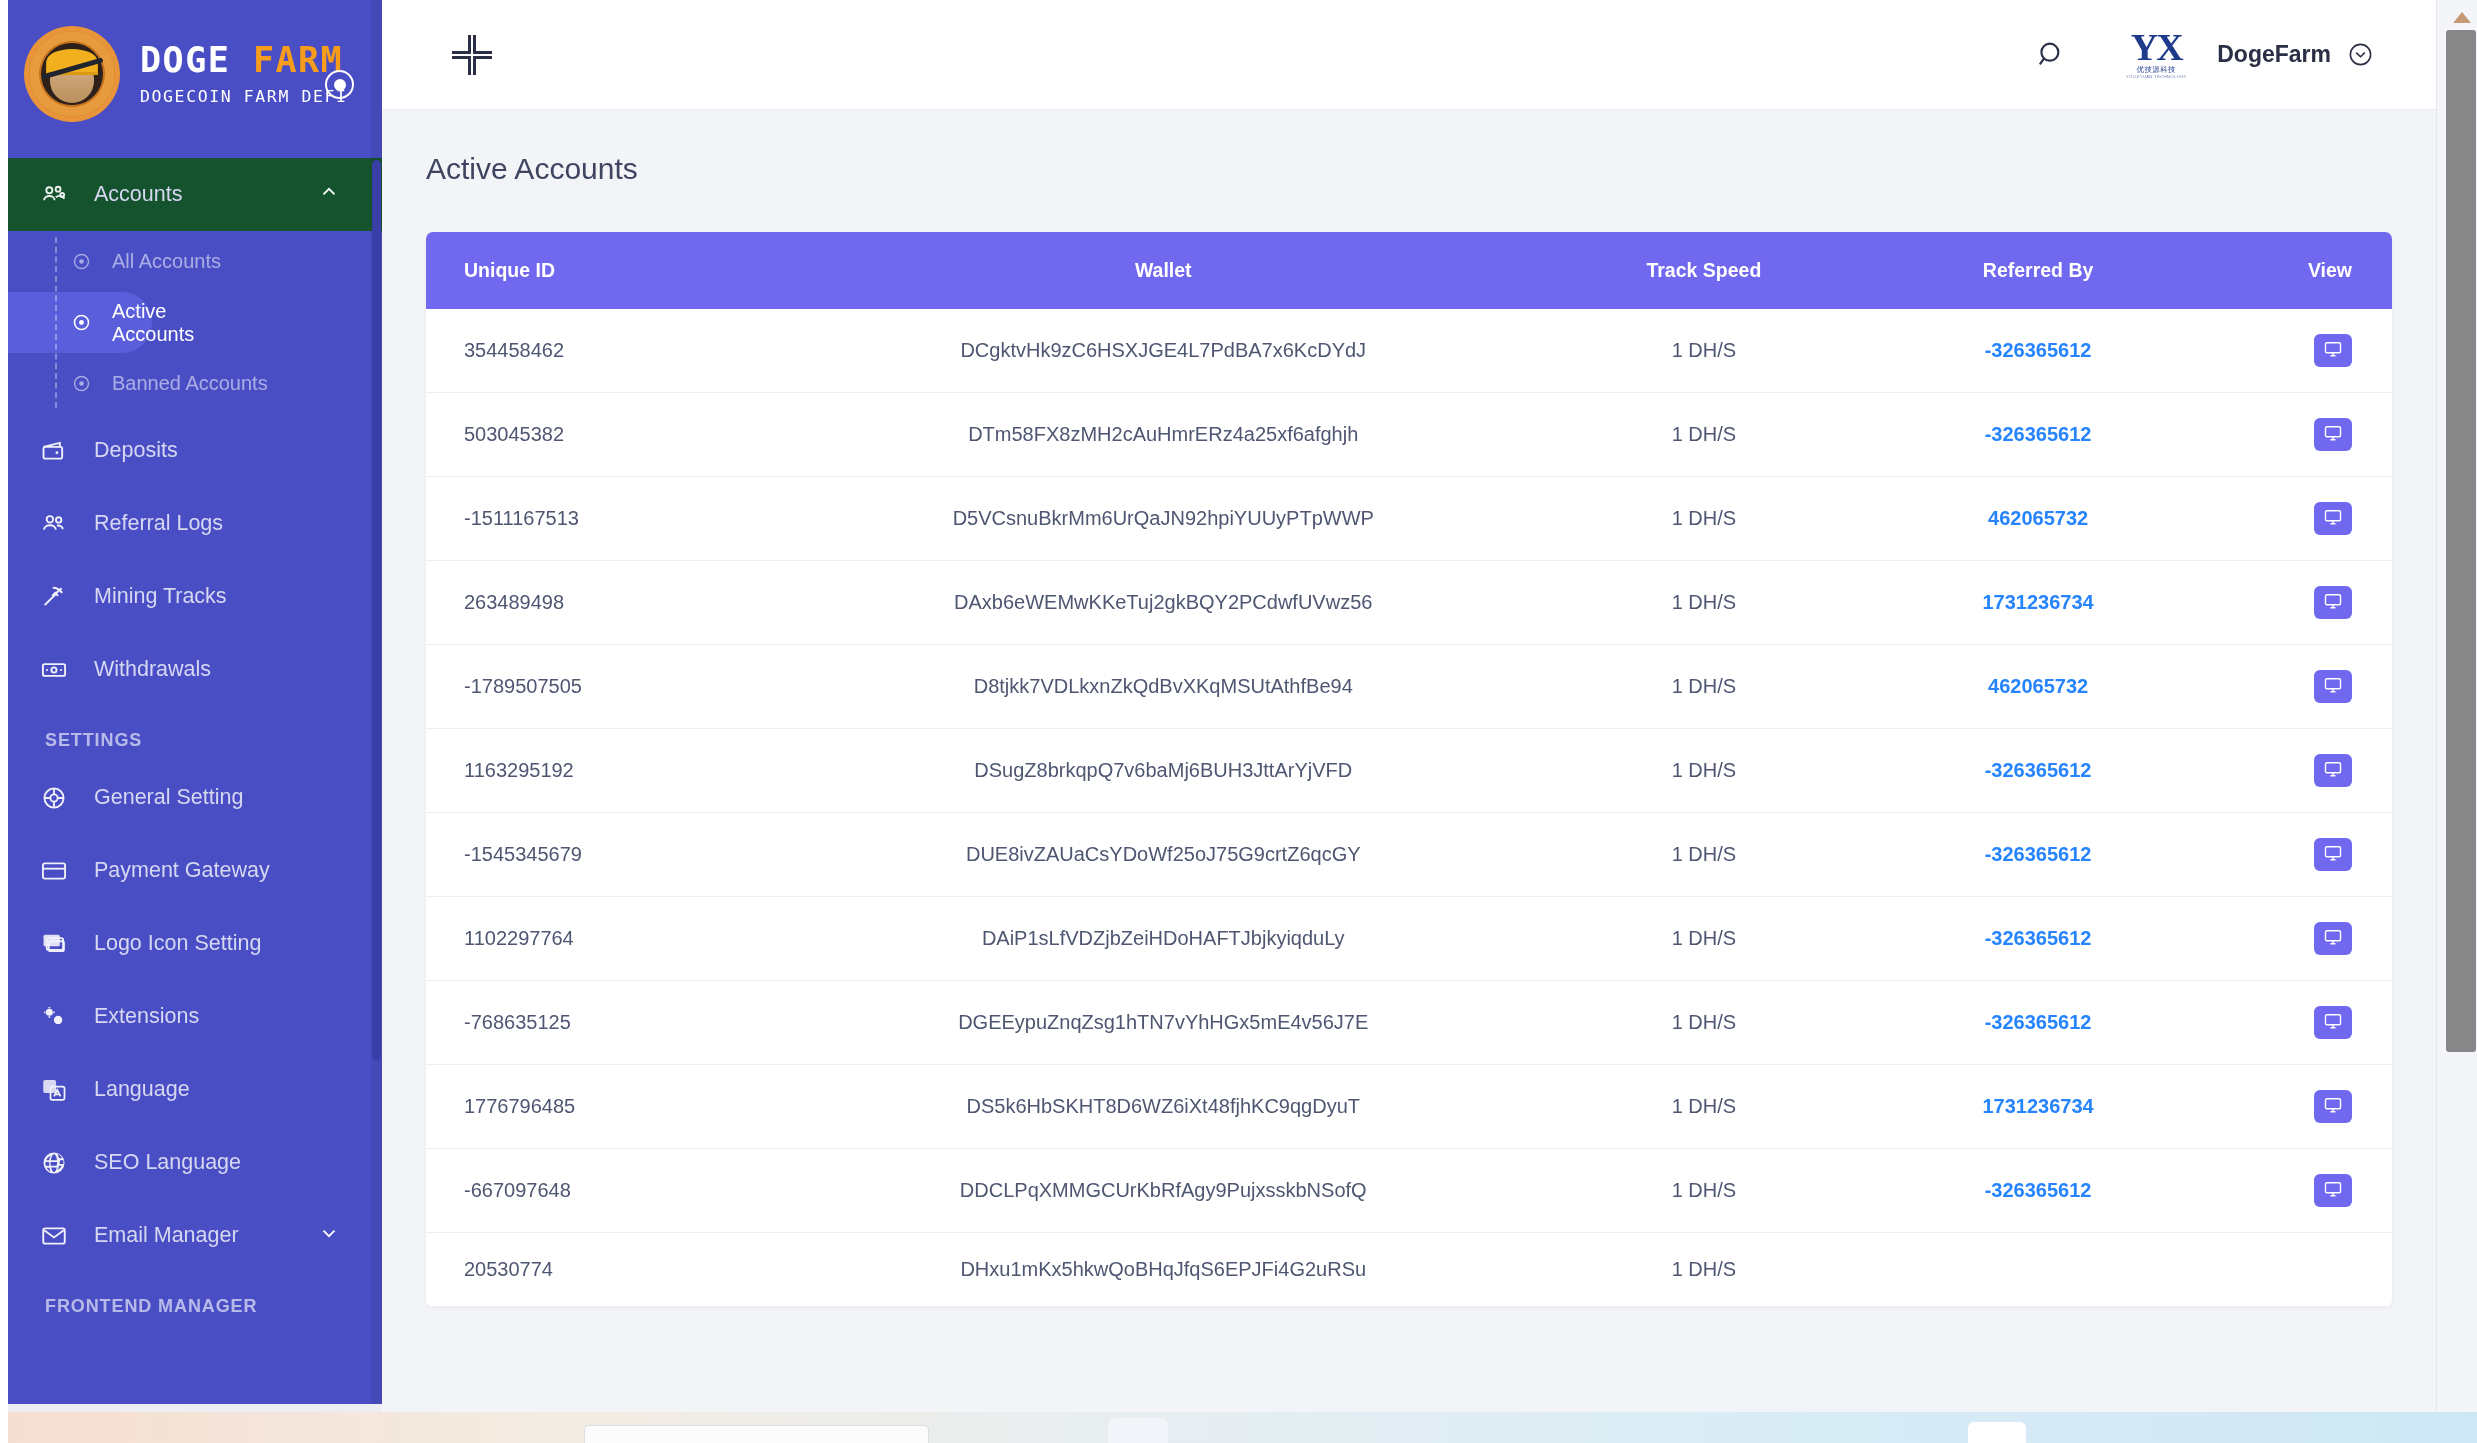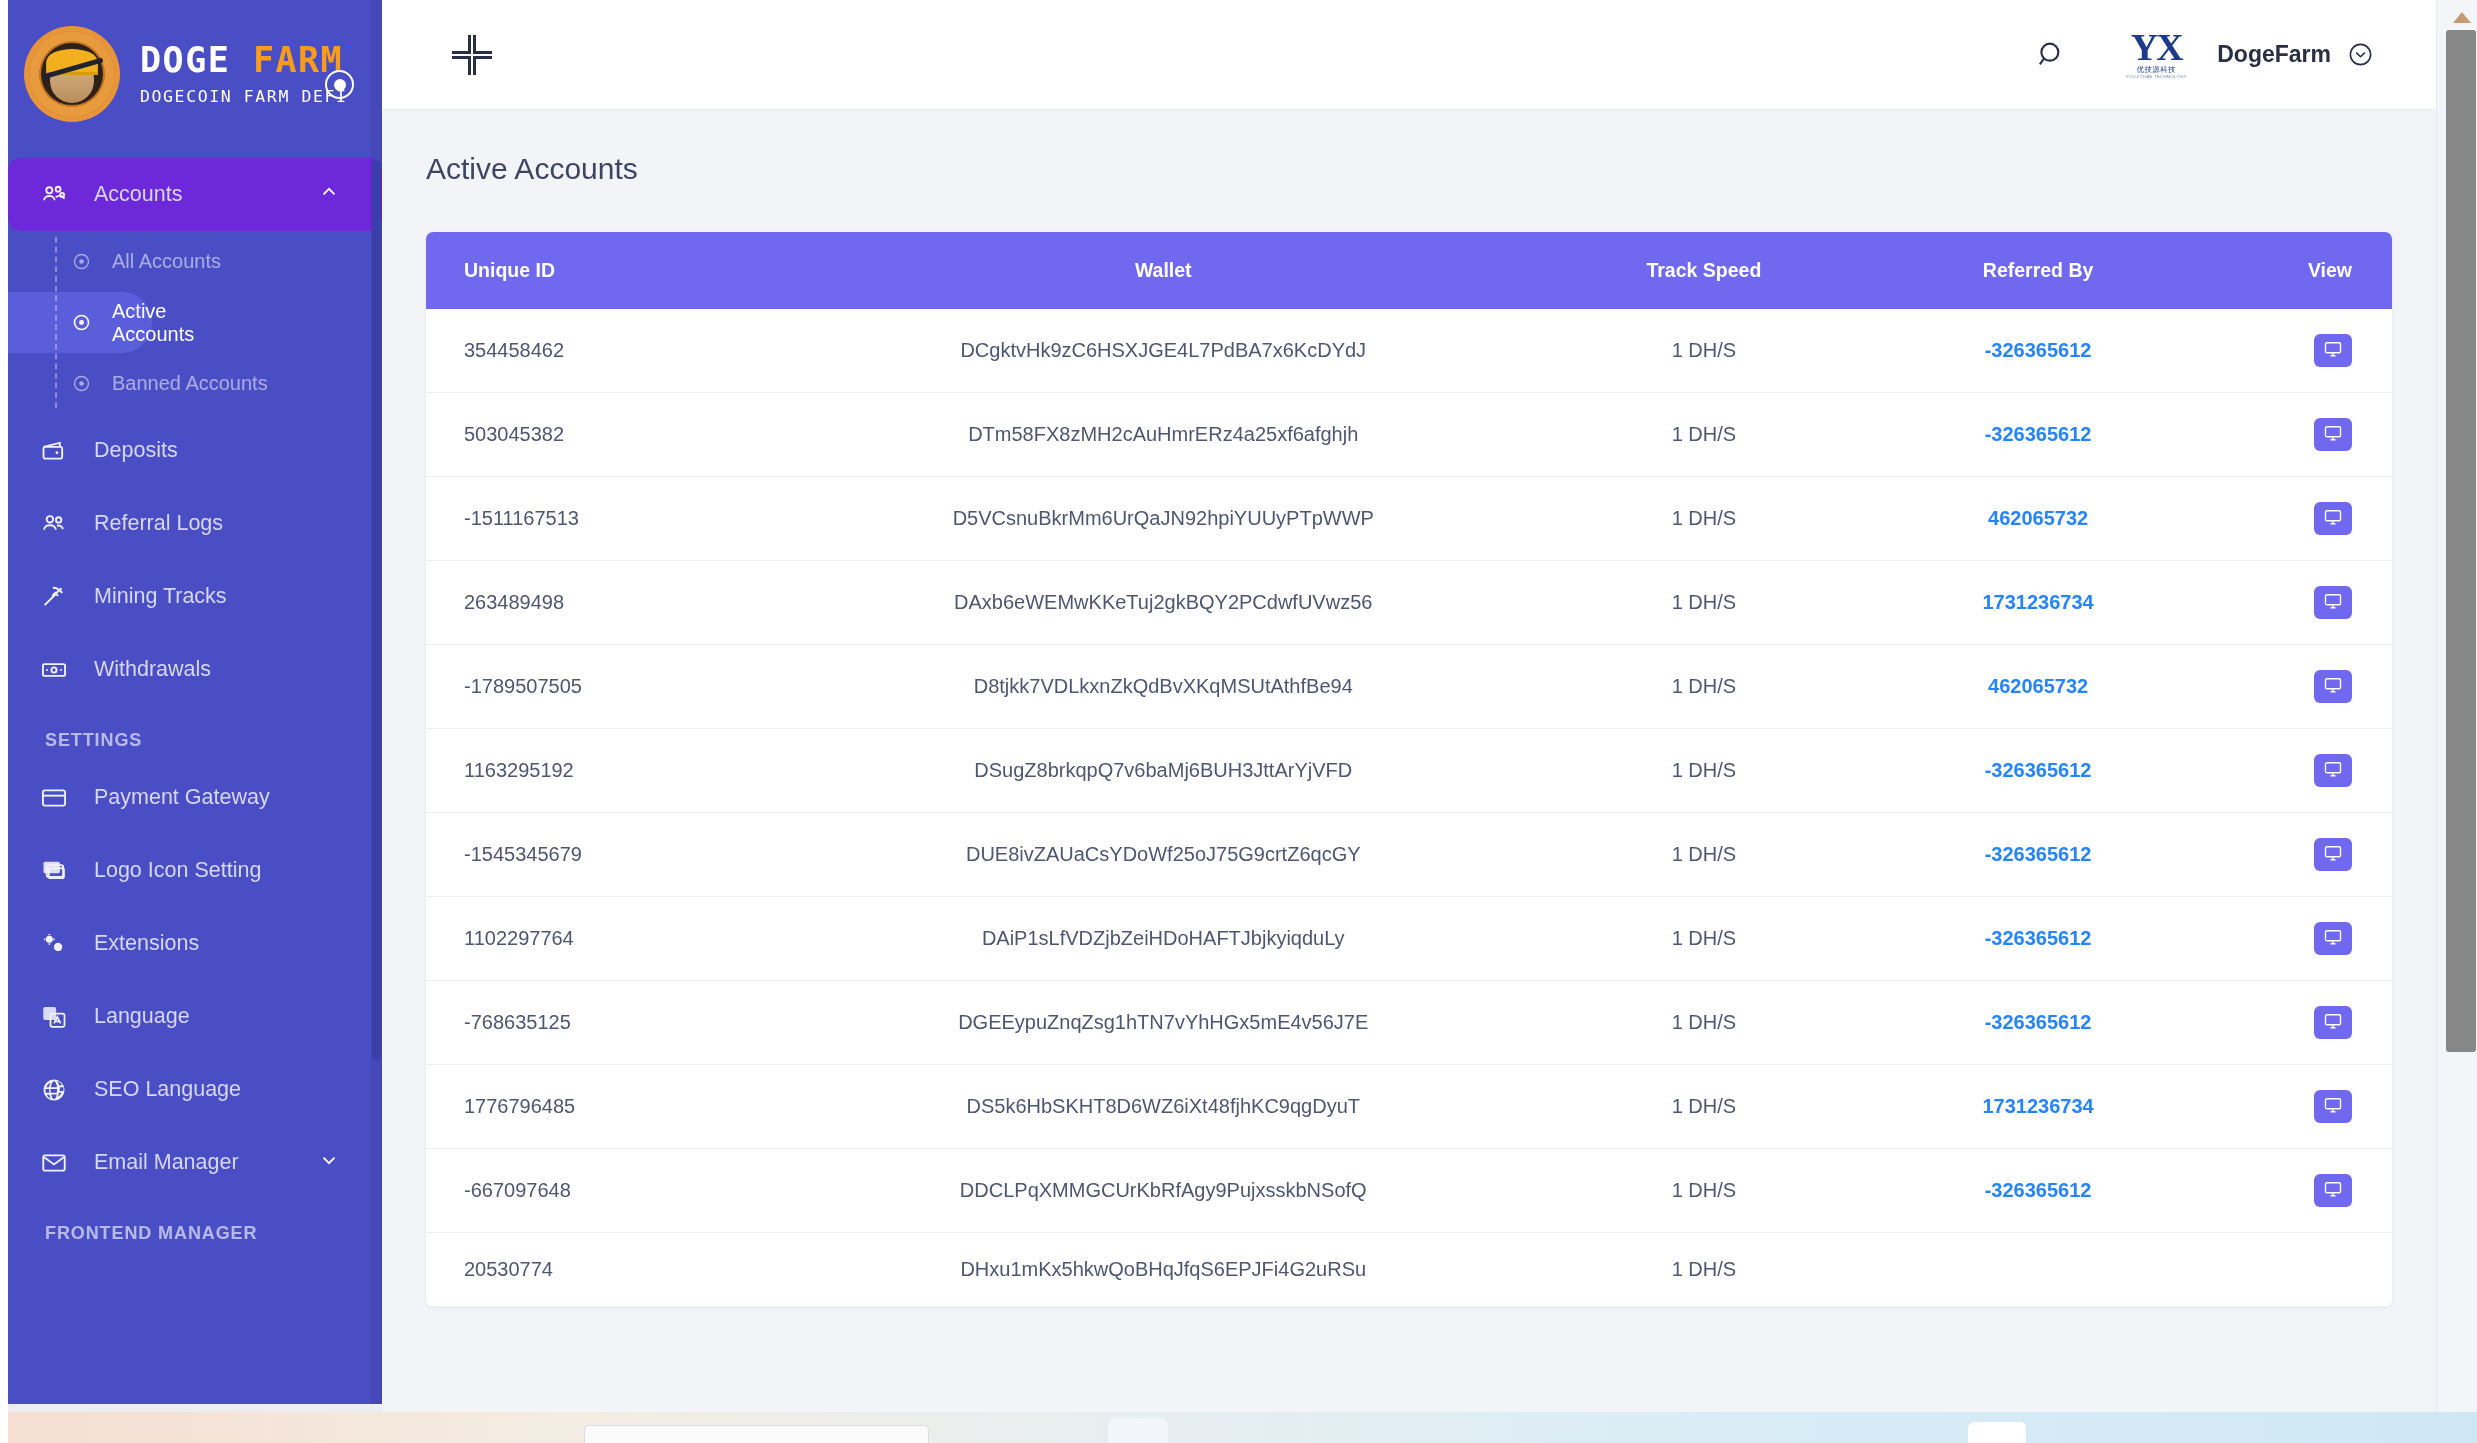--- a/index.html
+++ b/index.html
@@ -84,21 +84,21 @@
     font-size: 21.5px;
     position: relative;
     cursor: pointer;
   }
   .nav-item .ni-icon {
     width: 42px; flex:0 0 42px; height: 36px;
     display:flex; align-items:center; justify-content:flex-start;
     color:#ffffff; opacity:.92;
   }
   .nav-item .ni-label { margin-left: 12px; white-space: nowrap; }
-  .nav-item.active { background: #6d28d9; border-radius: 13px; }
+  .nav-item.active { background: #14532d; }
   .nav-item .chev { position:absolute; right: 42px; top: 50%; transform: translateY(-50%); }
 
   .subnav { position: relative; }
   .subnav::before {
     content: ""; position: absolute; left: 47px; top: 6px; bottom: 6px;
     border-left: 2px dashed rgba(255,255,255,.35);
   }
   .sub-item {
     display:flex; align-items:center;
     height: 61px; padding-left: 63px;
@@ -353,20 +353,30 @@
               <circle cx="12" cy="12" r="2.2"></circle>
               <circle cx="6" cy="12" r="0.9" fill="currentColor" stroke="none"></circle>
               <circle cx="18" cy="12" r="0.9" fill="currentColor" stroke="none"></circle>
             </svg>
         </span>
         <span class="ni-label">Withdrawals</span>
       </div>
 
       <div class="nav-section">SETTINGS</div>
 
+      <div class="nav-item">
+        <span class="ni-icon">
+          <svg width="28" height="28" viewBox="0 0 24 24" fill="none" stroke="currentColor" stroke-width="1.6">
+              <circle cx="12" cy="12" r="8.2"></circle>
+              <circle cx="12" cy="12" r="3.1"></circle>
+              <path d="M12 3.8v5M12 15.2v5M3.8 12h5M15.2 12h5"></path>
+            </svg>
+        </span>
+        <span class="ni-label">General Setting</span>
+      </div>
 
       <div class="nav-item">
         <span class="ni-icon">
           <svg width="28" height="28" viewBox="0 0 24 24" fill="none" stroke="currentColor" stroke-width="1.6">
               <rect x="2.5" y="5.5" width="19" height="13" rx="1.8"></rect>
               <path d="M2.5 10h19"></path>
             </svg>
         </span>
         <span class="ni-label">Payment Gateway</span>
       </div>

